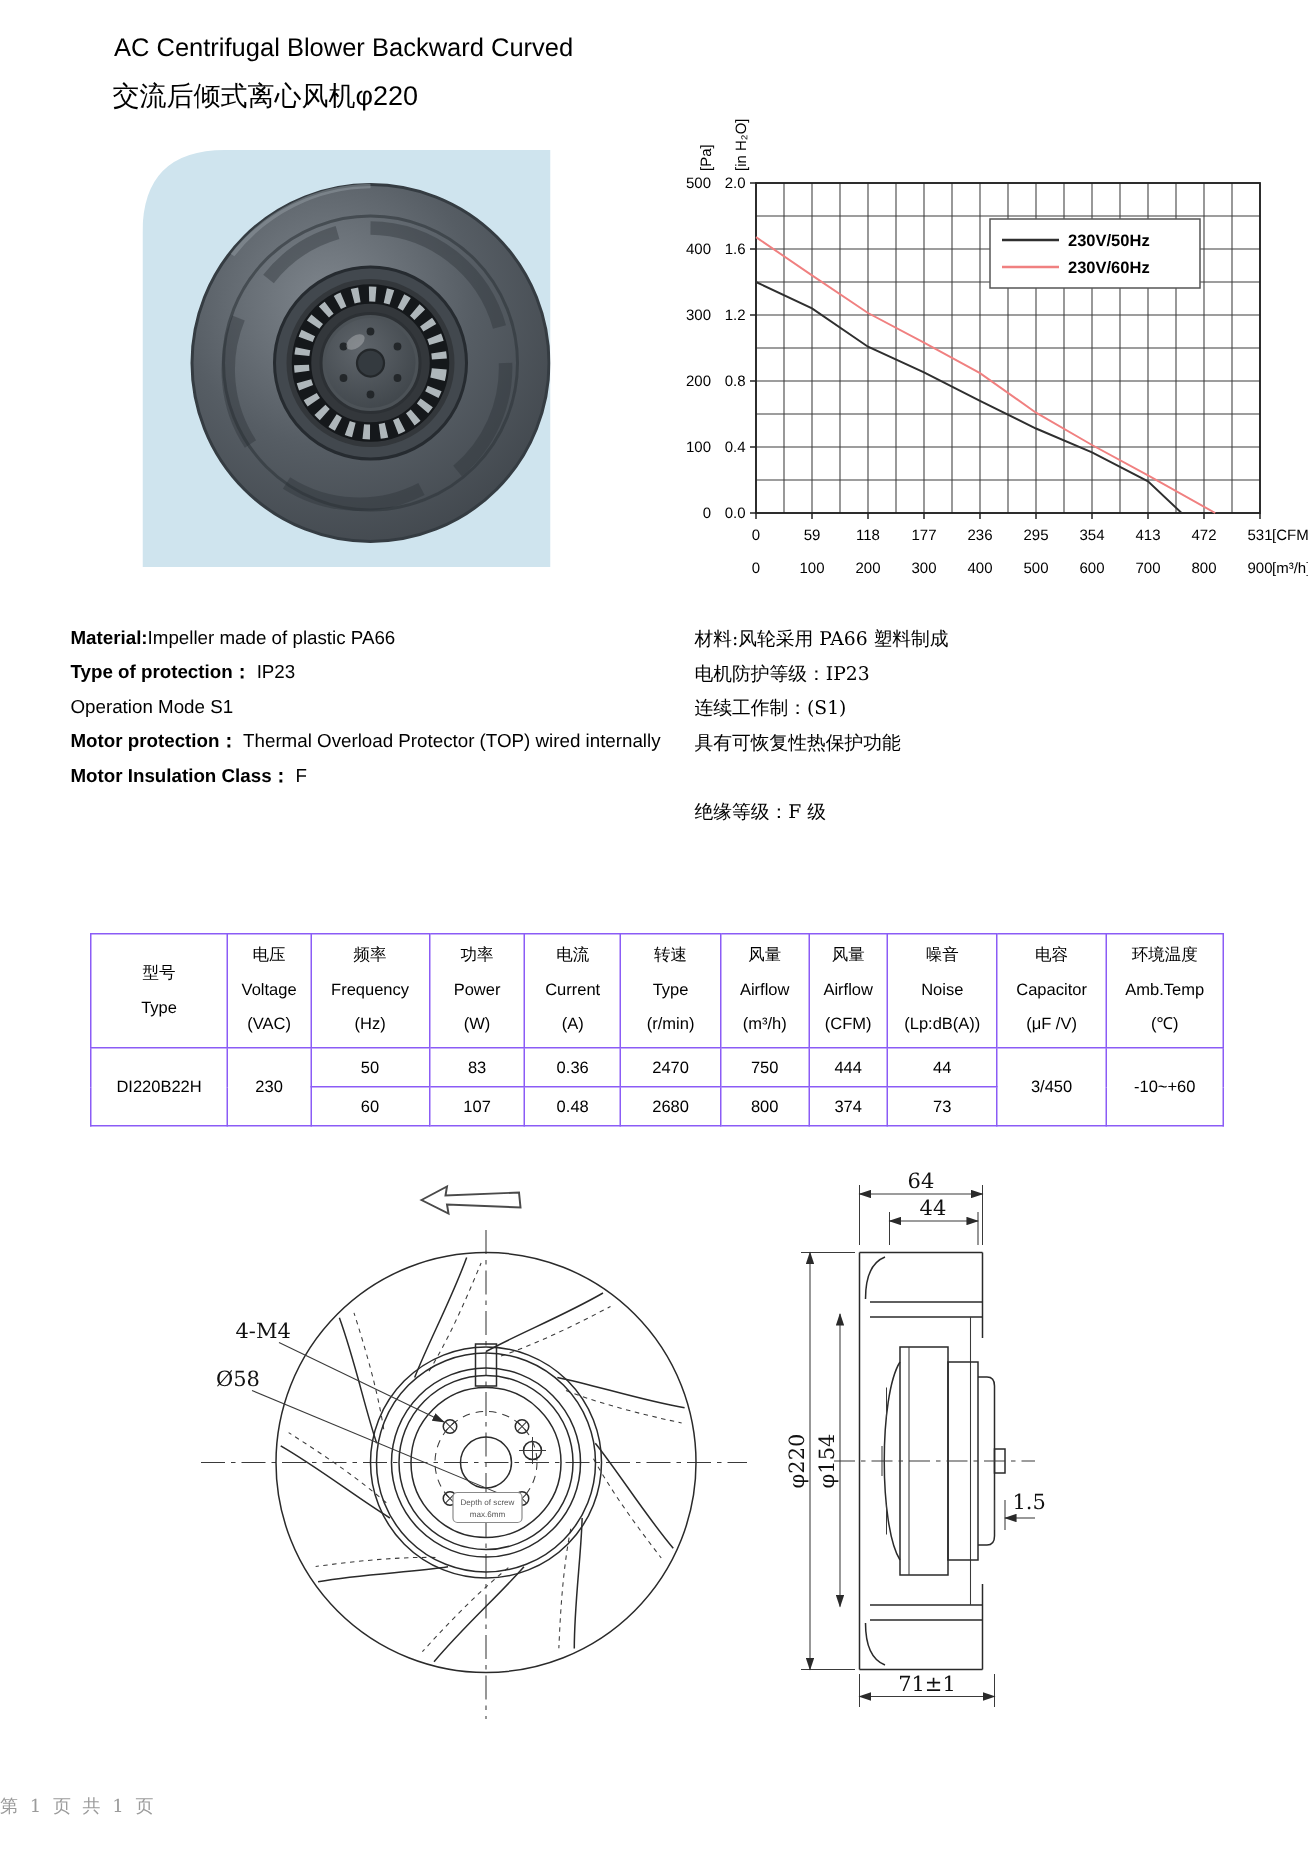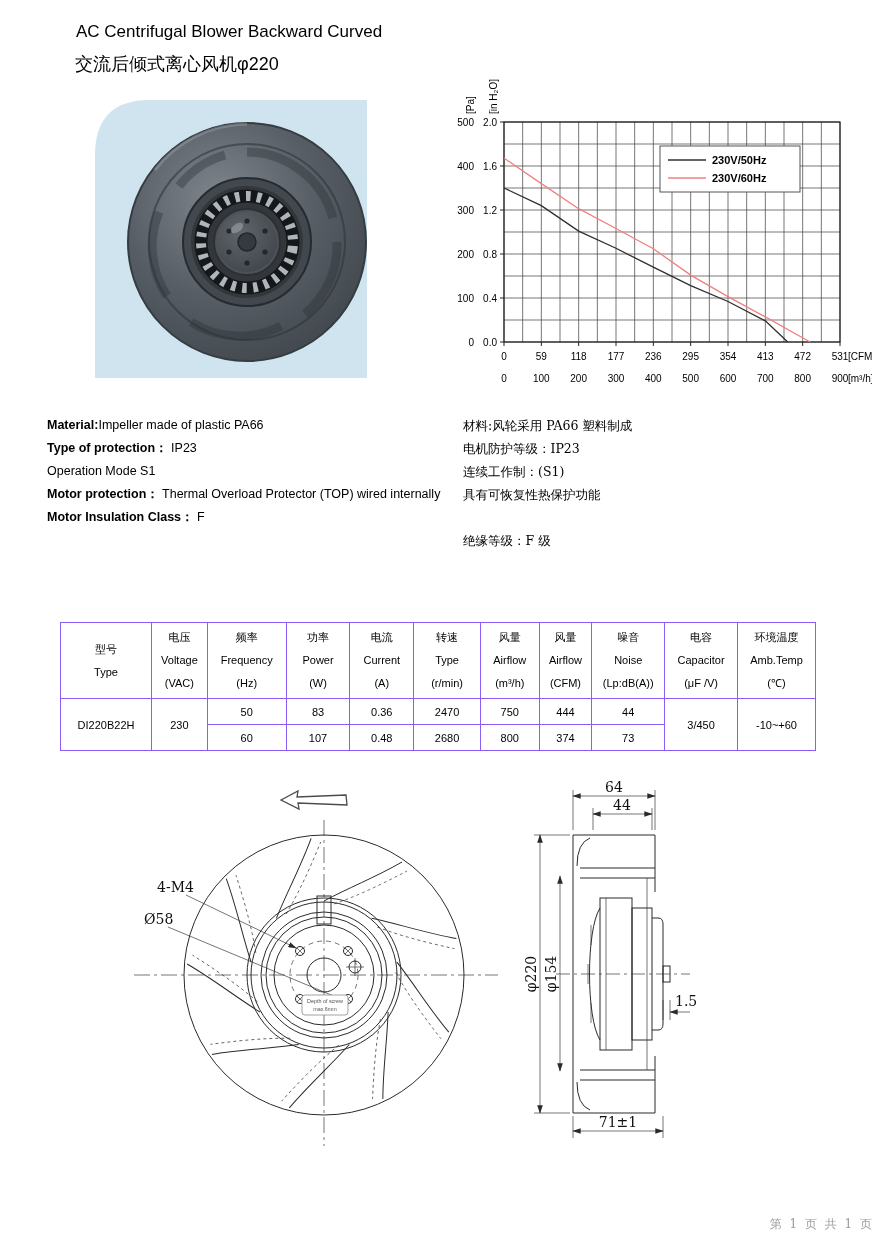--- a/index.html
+++ b/index.html
@@ -25,22 +25,22 @@
   .spec-table td{border:1px solid #8b5cf6;padding:0 2px;}
   .spec-table .hd{height:76px;}
   .spec-table .hd div{line-height:23px;}
   .spec-table .dr td{height:25px;}
   
   .draw-front{position:absolute;left:100px;top:780px;width:400px;height:390px;}
   .draw-side{position:absolute;left:500px;top:780px;width:374px;height:390px;}
   .cad{stroke:#2a2a2a;fill:none;stroke-width:1;}
   .cadthin{stroke:#3a3a3a;fill:none;stroke-width:0.7;}
   .cadtext{font-family:"DejaVu Serif",serif;font-size:14px;fill:#111;}
-  .footer{position:absolute;left:0;top:1196px;width:100%;text-align:right;
-          font-size:12px;color:#9b9b9b;letter-spacing:2px;font-family:"DejaVu Serif",serif;margin-top:20px;}
+  .footer{position:absolute;left:0;top:1196px;width:100%;text-align:left;
+          font-size:12px;color:#9b9b9b;letter-spacing:2px;font-family:"DejaVu Serif",serif;}
 </style>
 </head>
 <body>
 
 <div class="page">
 
   <div class="title-en">AC Centrifugal Blower Backward Curved</div>
   <div class="title-zh">交流后倾式离心风机φ220</div>
 
   <svg class="photo" viewBox="0 0 272 278">

